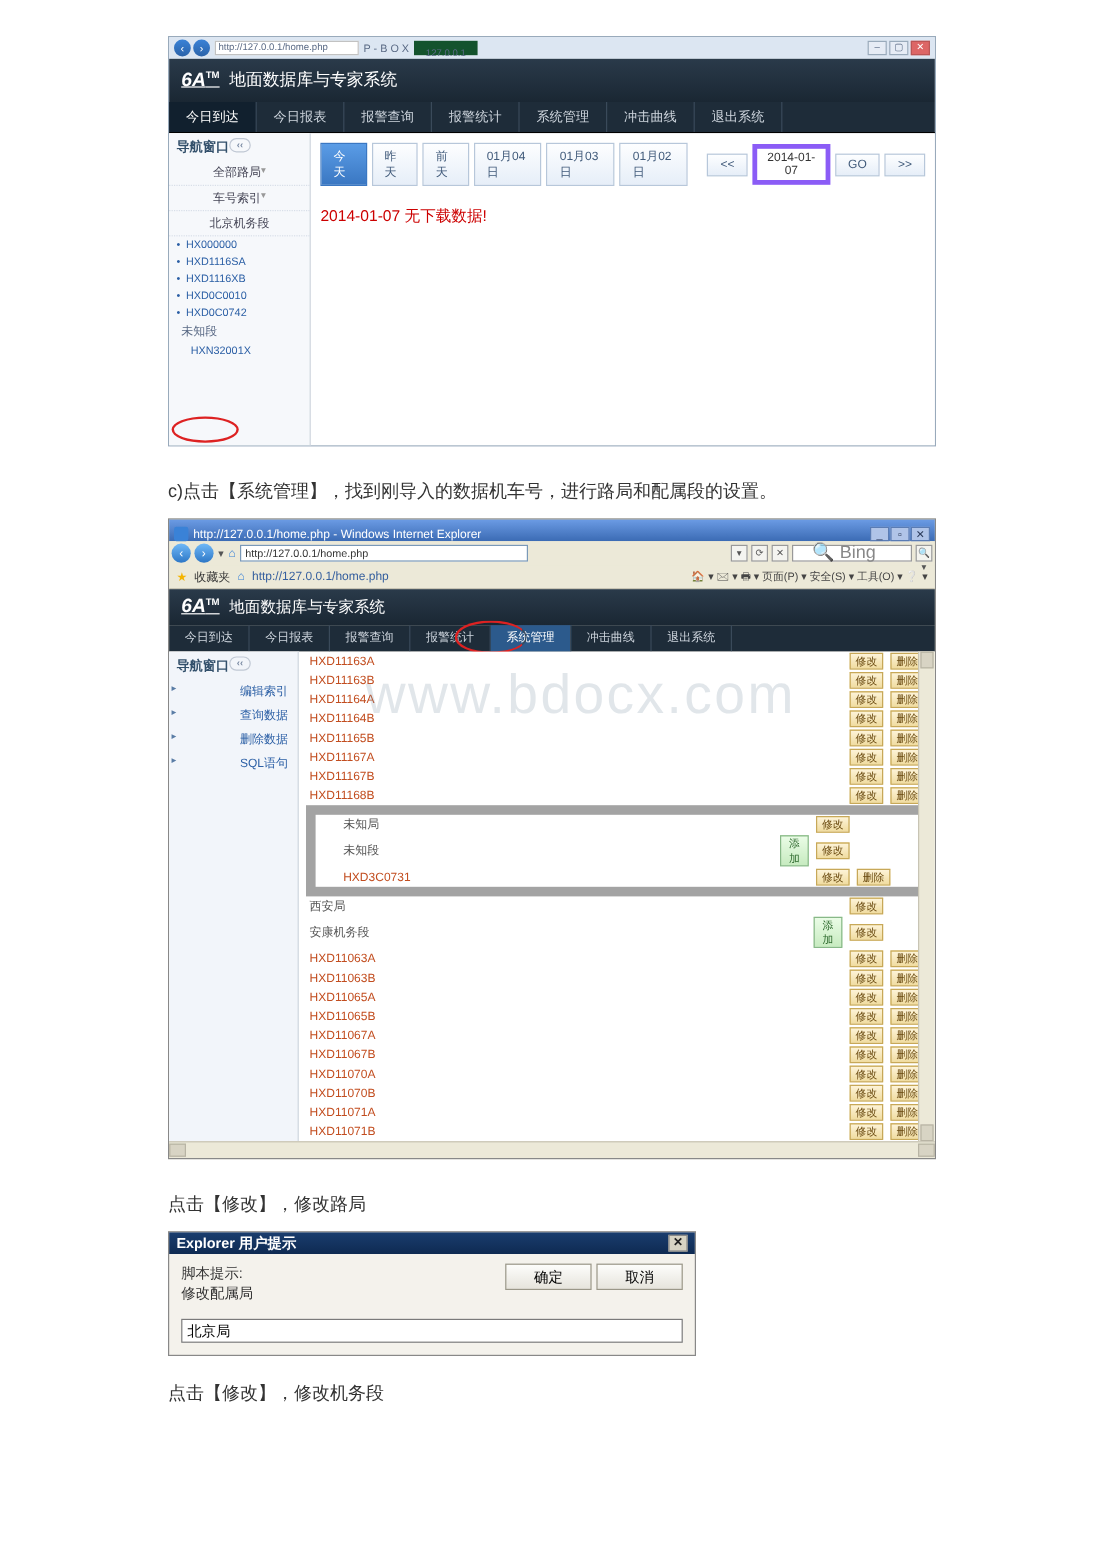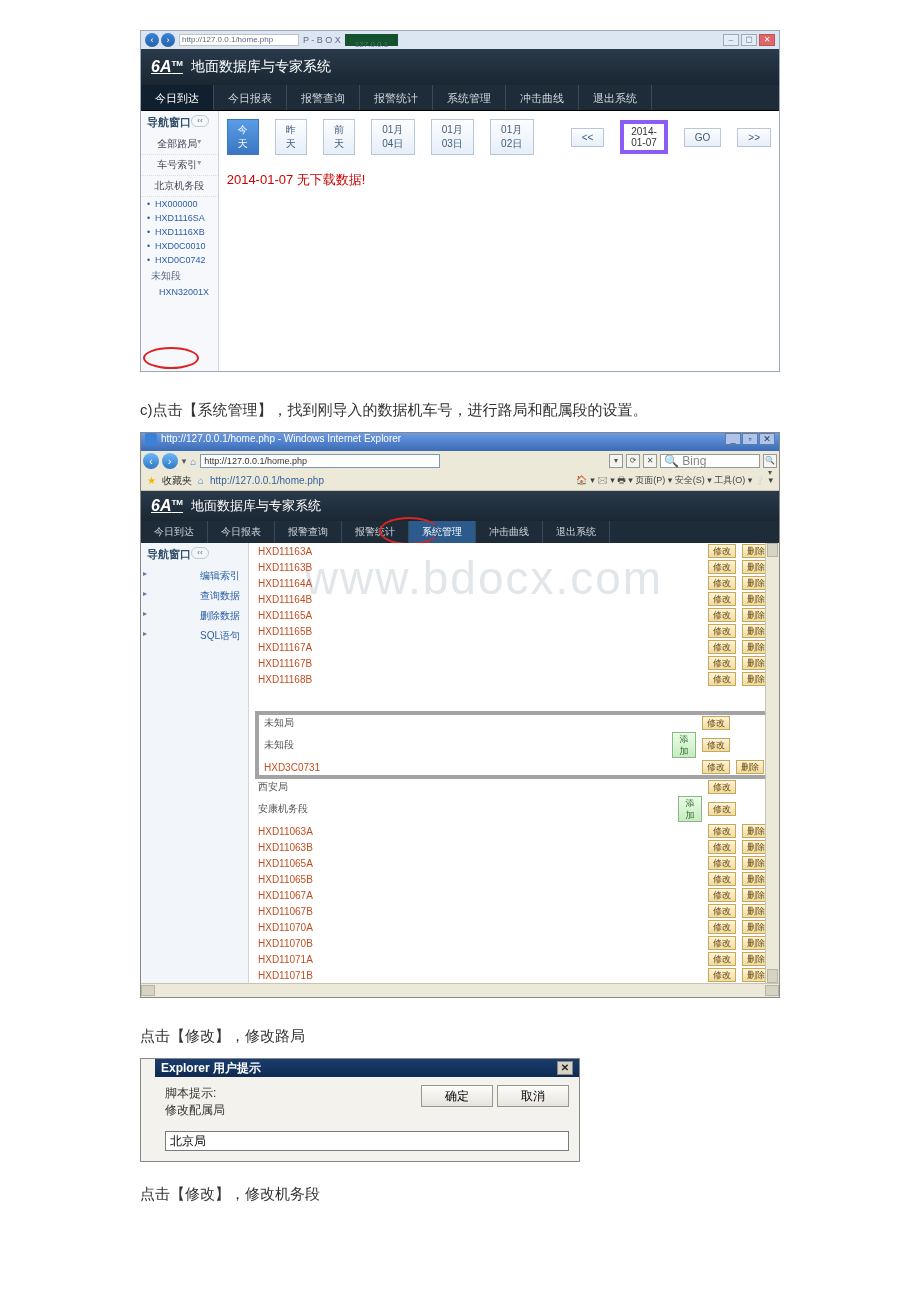--- a/index.html
+++ b/index.html
@@ -182,21 +182,21 @@
     width: 56px; height: 22px;
     left: 2px; bottom: 2px;
     pointer-events: none;
   }
   .ss1-main {
     flex: 1;
     padding: 8px;
   }
   .datebar {
     display: flex;
-    gap: 16px;
+    gap: 4px;
     align-items: center;
     font-size: 10px;
   }
   .datebar .dbtn {
     border: 1px solid #b7c7da;
     background: linear-gradient(#fdfeff,#e6eef8);
     padding: 3px 10px;
     color: #405a7a;
   }
   .datebar .dbtn.active {
@@ -229,21 +229,21 @@
     border: 1px solid #888;
     background: #ece9d8;
     position: relative;
     font-size: 11px;
   }
   .ss2-titlebar {
     background: linear-gradient(#6b9be4,#3b6bb4);
     color: #fff;
     height: 18px;
     display: flex;
-    align-items: flex-start;
+    align-items: flex-end;
     padding: 0 4px;
     font-size: 10px;
   }
   .ss2-titlebar .ieicon {
     width: 12px; height: 12px;
     background: #3a82d7;
     border-radius: 2px;
     margin-right: 4px;
     display: inline-block;
   }
@@ -289,23 +289,23 @@
   .ss2-addr .search {
     margin-left: auto;
     display: flex;
     align-items: center;
     gap: 3px;
   }
   .ss2-addr .search .fld {
     border: 1px solid #999;
     background: #fff;
     width: 100px; height: 14px;
-    font-size: 12px;
+    font-size: 15px;
     line-height: 12px;
-    padding: 0 3px;
+    padding: 0 16px;
     color: #888;
   }
   .ss2-addr .sbtn {
     width: 14px; height: 14px;
     border: 1px solid #999;
     background: #f4f4f0;
     font-size: 8px;
     line-height: 12px;
     text-align: center;
     color: #555;
@@ -420,23 +420,22 @@
   }
   .btn-add {
     border: 1px solid #88b888;
     background: linear-gradient(#eafce6,#c7ebc0);
     color: #2e6a2e;
   }
   td.ac { width: 30px; text-align: center; }
   td.ac2 { width: 34px; text-align: center; }
   td.ac3 { width: 34px; text-align: center; }
   .redbox {
-    border: 4px solid #a3a3a3;
-    padding: 0 2px;
-    margin-top: 24px;
+    border: 8px solid #a3a3a3;
+    padding: 0 20px;
   }
   .vscroll2 {
     position: absolute;
     right: 0; top: 0; bottom: 0;
     width: 14px;
     background: #ece9d8;
     border-left: 1px solid #c8c4b4;
   }
   .vscroll2::before, .vscroll2::after {
     content: "";
@@ -467,21 +466,20 @@
 
   
   .dlg-wrap {
     margin: 6px 140px 20px 140px;
     width: 440px;
   }
   .dlg {
     border: 1px solid #888;
     background: #f4f2ec;
     font-size: 12px;
-    padding-left: 14px;
   }
   .dlg-title {
     background: linear-gradient(#1a3d6e,#0e2a52);
     color: #fff;
     padding: 3px 6px;
     display: flex;
     align-items: center;
     font-weight: bold;
     font-size: 12px;
     height: 18px;
@@ -691,26 +689,20 @@
                   <td class="ac3"><span class="btn-sm">删除</span></td>
                 </tr>
           <tr>
                   <td class="lvl2">HXD11164A</td>
                   <td class="ac"></td>
                   <td class="ac2"><span class="btn-sm">修改</span></td>
                   <td class="ac3"><span class="btn-sm">删除</span></td>
                 </tr>
           <tr>
                   <td class="lvl2">HXD11164B</td>
-                  <td class="ac"></td>
-                  <td class="ac2"><span class="btn-sm">修改</span></td>
-                  <td class="ac3"><span class="btn-sm">删除</span></td>
-                </tr>
-          <tr>
-                  <td class="lvl2">HXD11165A</td>
                   <td class="ac"></td>
                   <td class="ac2"><span class="btn-sm">修改</span></td>
                   <td class="ac3"><span class="btn-sm">删除</span></td>
                 </tr>
           <tr>
                   <td class="lvl2">HXD11165B</td>
                   <td class="ac"></td>
                   <td class="ac2"><span class="btn-sm">修改</span></td>
                   <td class="ac3"><span class="btn-sm">删除</span></td>
                 </tr>

